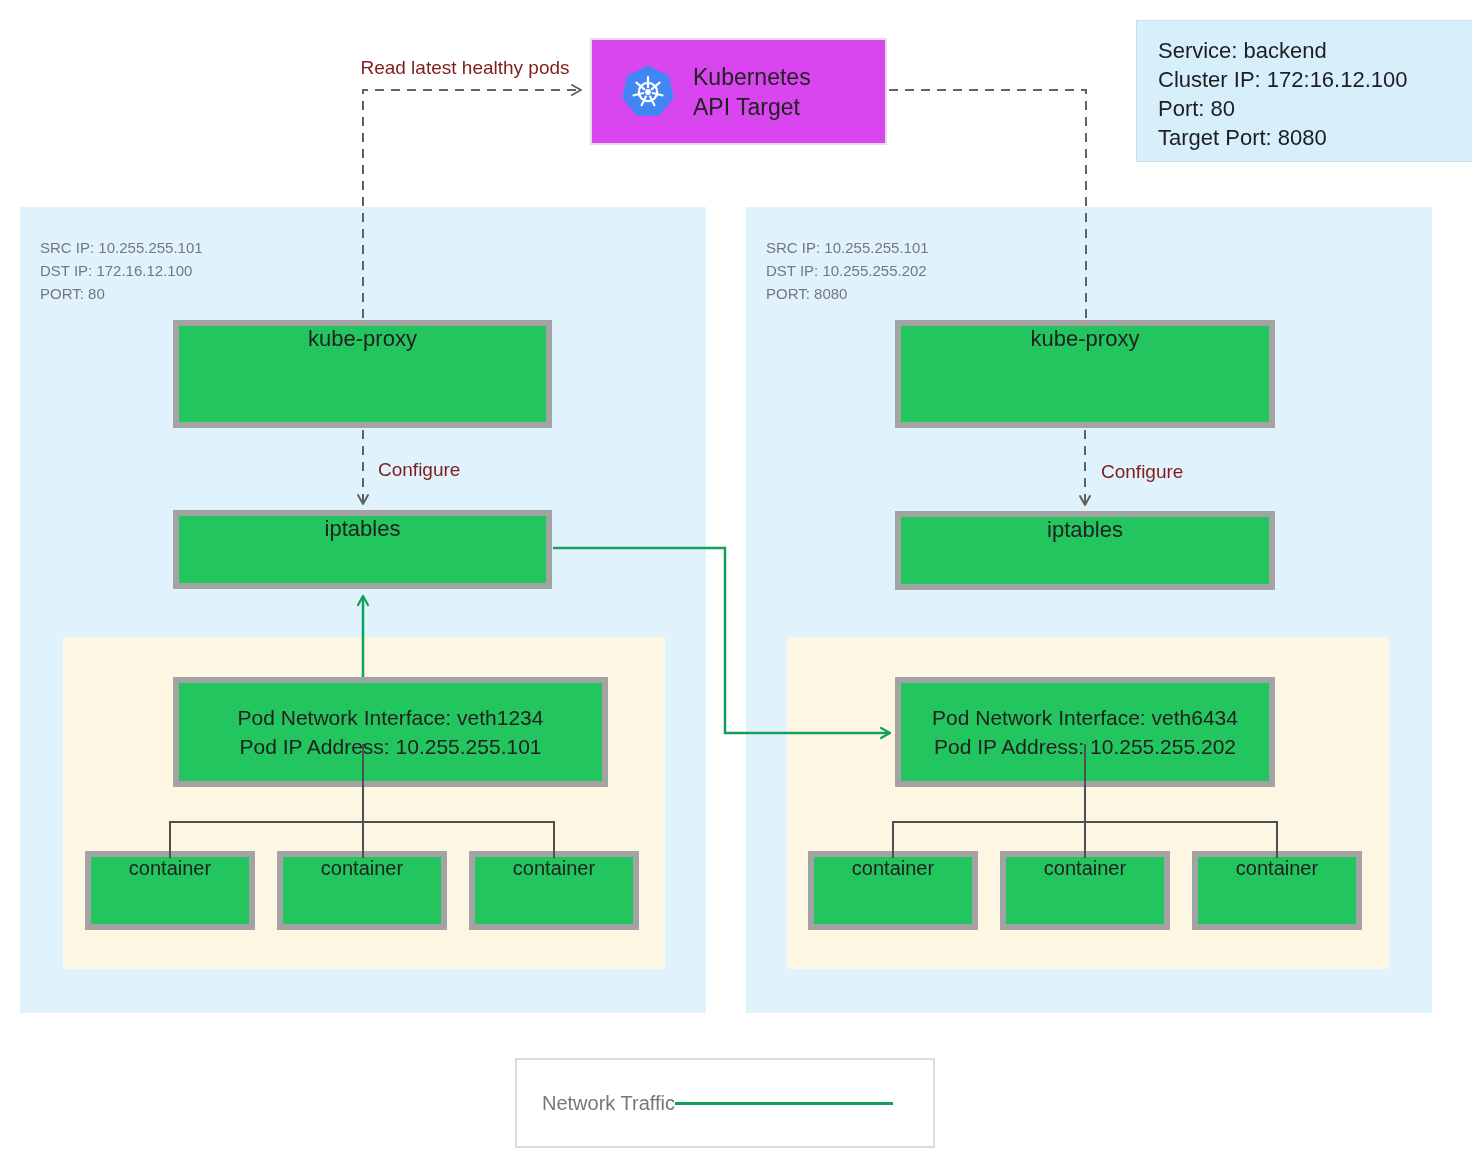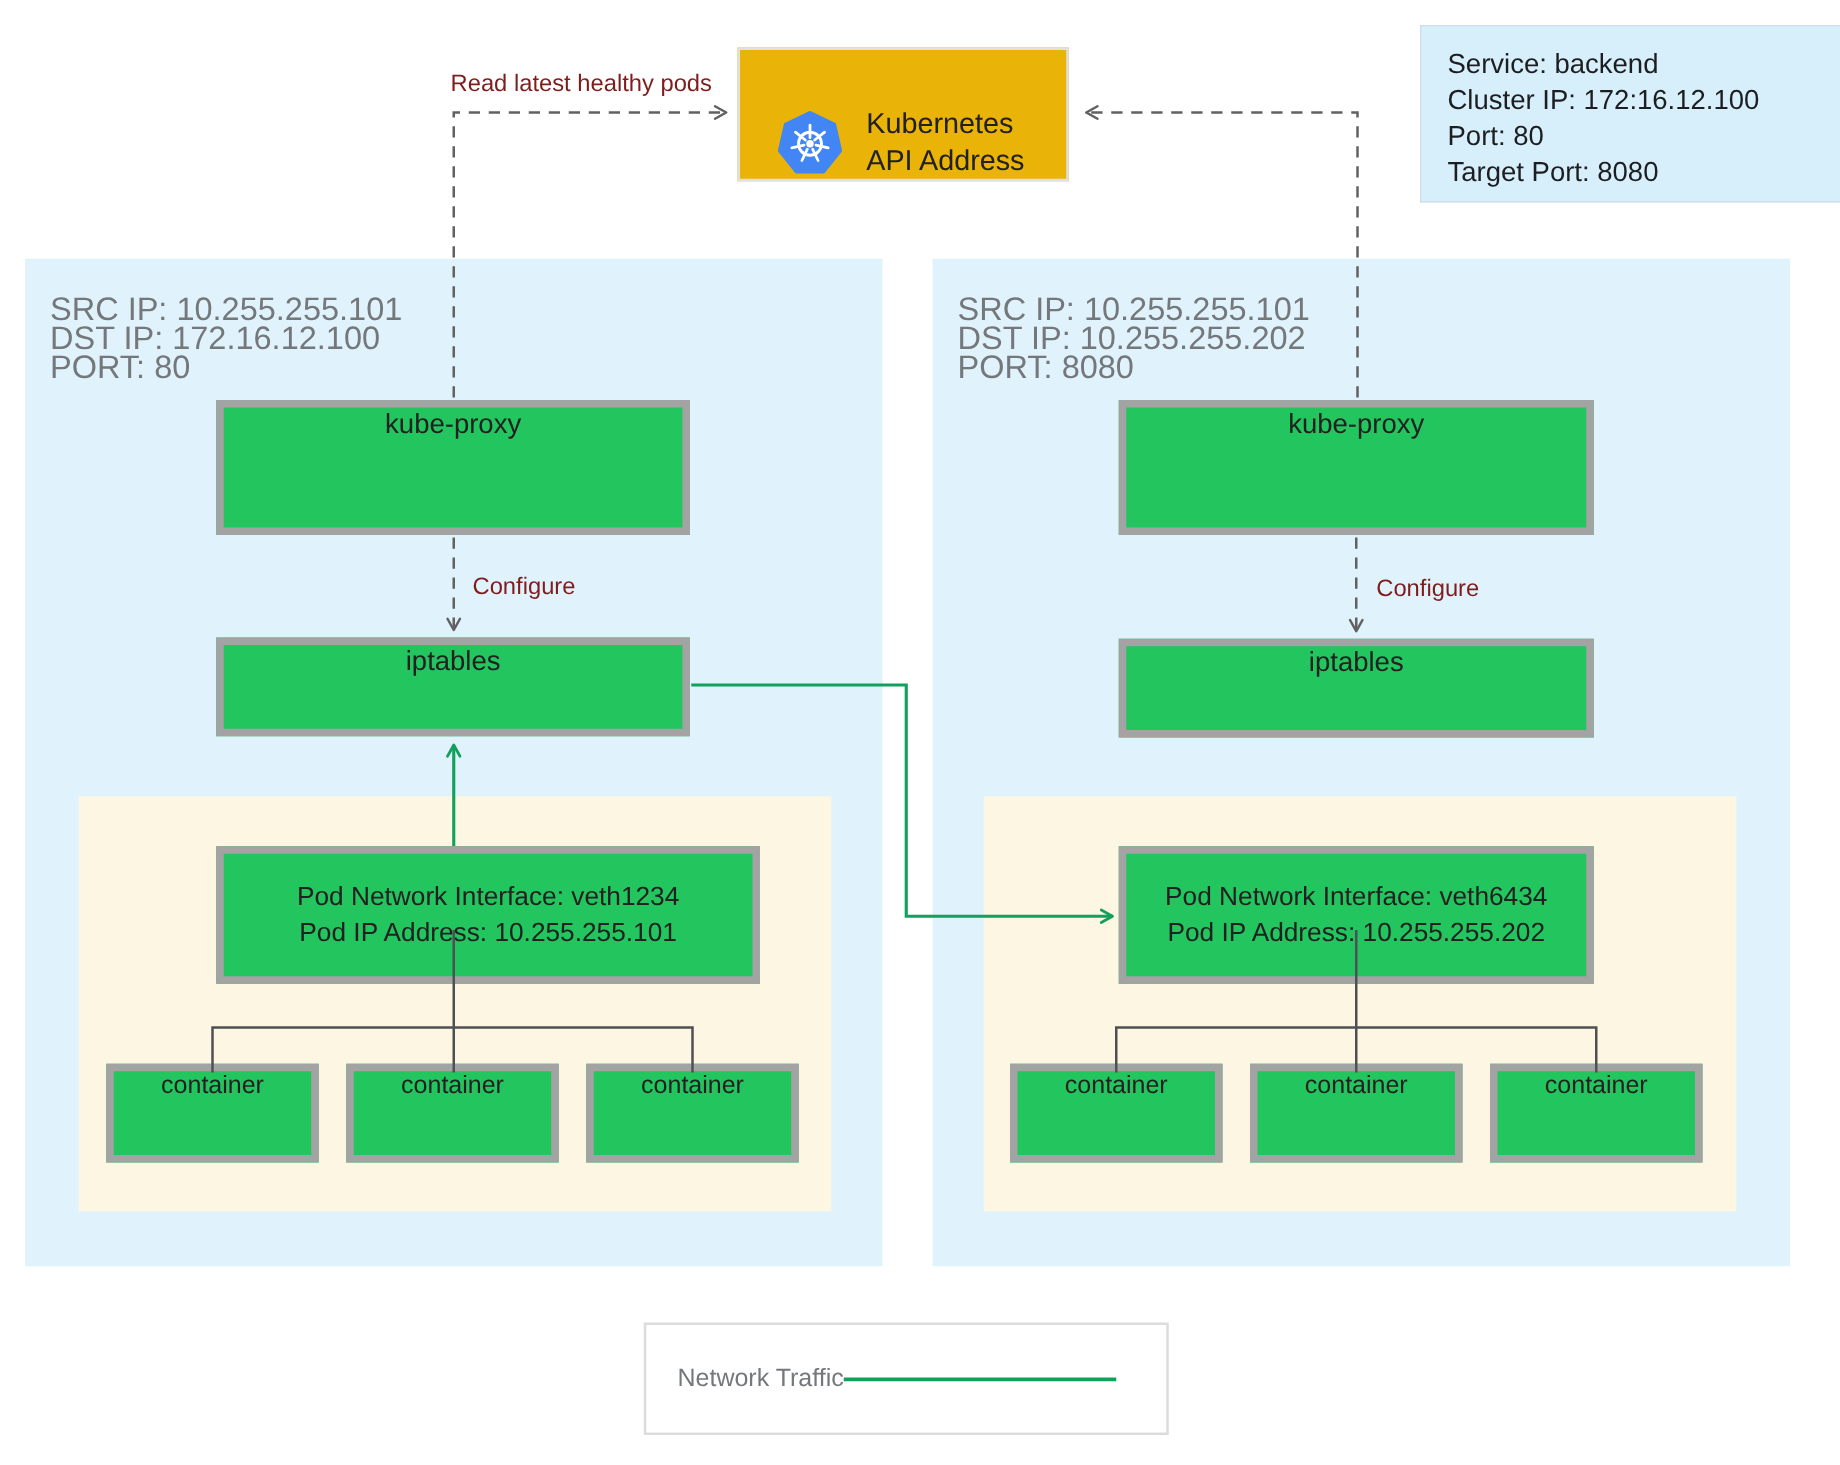--- a/index.html
+++ b/index.html
@@ -21,35 +21,35 @@
     position:absolute;background:#22c55e;border:6px solid #a3a3a3;
     box-sizing:border-box;z-index:2;
     display:flex;justify-content:center;
     color:#212121;font-size:22px;
   }
   .white-box.small-label{font-size:20px;}
   .if-box{flex-direction:column;font-size:21px;line-height:29px;text-align:center;}
 
   
   #api-box{
-    position:absolute;left:590px;top:38px;width:265px;height:107px;
-    background:#eab308;border:2px solid #e0e0e0;box-sizing:border-box;z-index:2;
-    display:flex;align-items:flex-end;gap:17px;padding-left:28px;
+    position:absolute;left:590px;top:38px;width:297px;height:107px;
+    background:#d946ef;border:2px solid #e0e0e0;box-sizing:border-box;z-index:2;
+    display:flex;align-items:center;gap:17px;padding-left:28px;
   }
   #api-box .api-title{font-size:23px;line-height:30px;color:#212121;}
 
   
   #service-card{
     position:absolute;left:1136px;top:20px;width:362px;height:142px;
     background:#d7eefb;border:1px solid #cfdde6;box-sizing:border-box;z-index:2;
     padding:15px 0 0 21px;font-size:22px;line-height:29px;color:#1c1e21;
   }
 
   
-  .meta-block{position:absolute;z-index:2;font-size:26px;line-height:23px;color:#75787b;}
+  .meta-block{position:absolute;z-index:2;font-size:15px;line-height:23px;color:#75787b;}
 
   
   .edge-label{position:absolute;z-index:2;font-size:19px;color:#7f1d1d;}
 
   
   #legend{
     position:absolute;left:515px;top:1058px;width:420px;height:90px;
     background:#fff;border:2px solid #dcdcdc;box-sizing:border-box;z-index:2;
     display:flex;flex-direction:column;justify-content:center;gap:5px;
   }
@@ -105,21 +105,21 @@
         <line x1="4.3" y1="-3.4" x2="13.3" y2="-10.6"></line>
         <line x1="5.4" y1="1.2" x2="16.6" y2="3.8"></line>
         <line x1="2.4" y1="5" x2="7.4" y2="15.3"></line>
         <line x1="-2.4" y1="5" x2="-7.4" y2="15.3"></line>
         <line x1="-5.4" y1="1.2" x2="-16.6" y2="3.8"></line>
         <line x1="-4.3" y1="-3.4" x2="-13.3" y2="-10.6"></line>
       </g>
     </svg>
     <div>
       <div class="api-title">Kubernetes</div>
-      <div class="api-title">API Address</div>
+      <div class="api-title">API Target</div>
     </div>
   </div>
 
   <div id="service-card">
     <div>Service: backend</div>
     <div>Cluster IP: 172:16.12.100</div>
     <div>Port: 80</div>
     <div>Target Port: 8080</div>
   </div>
 

